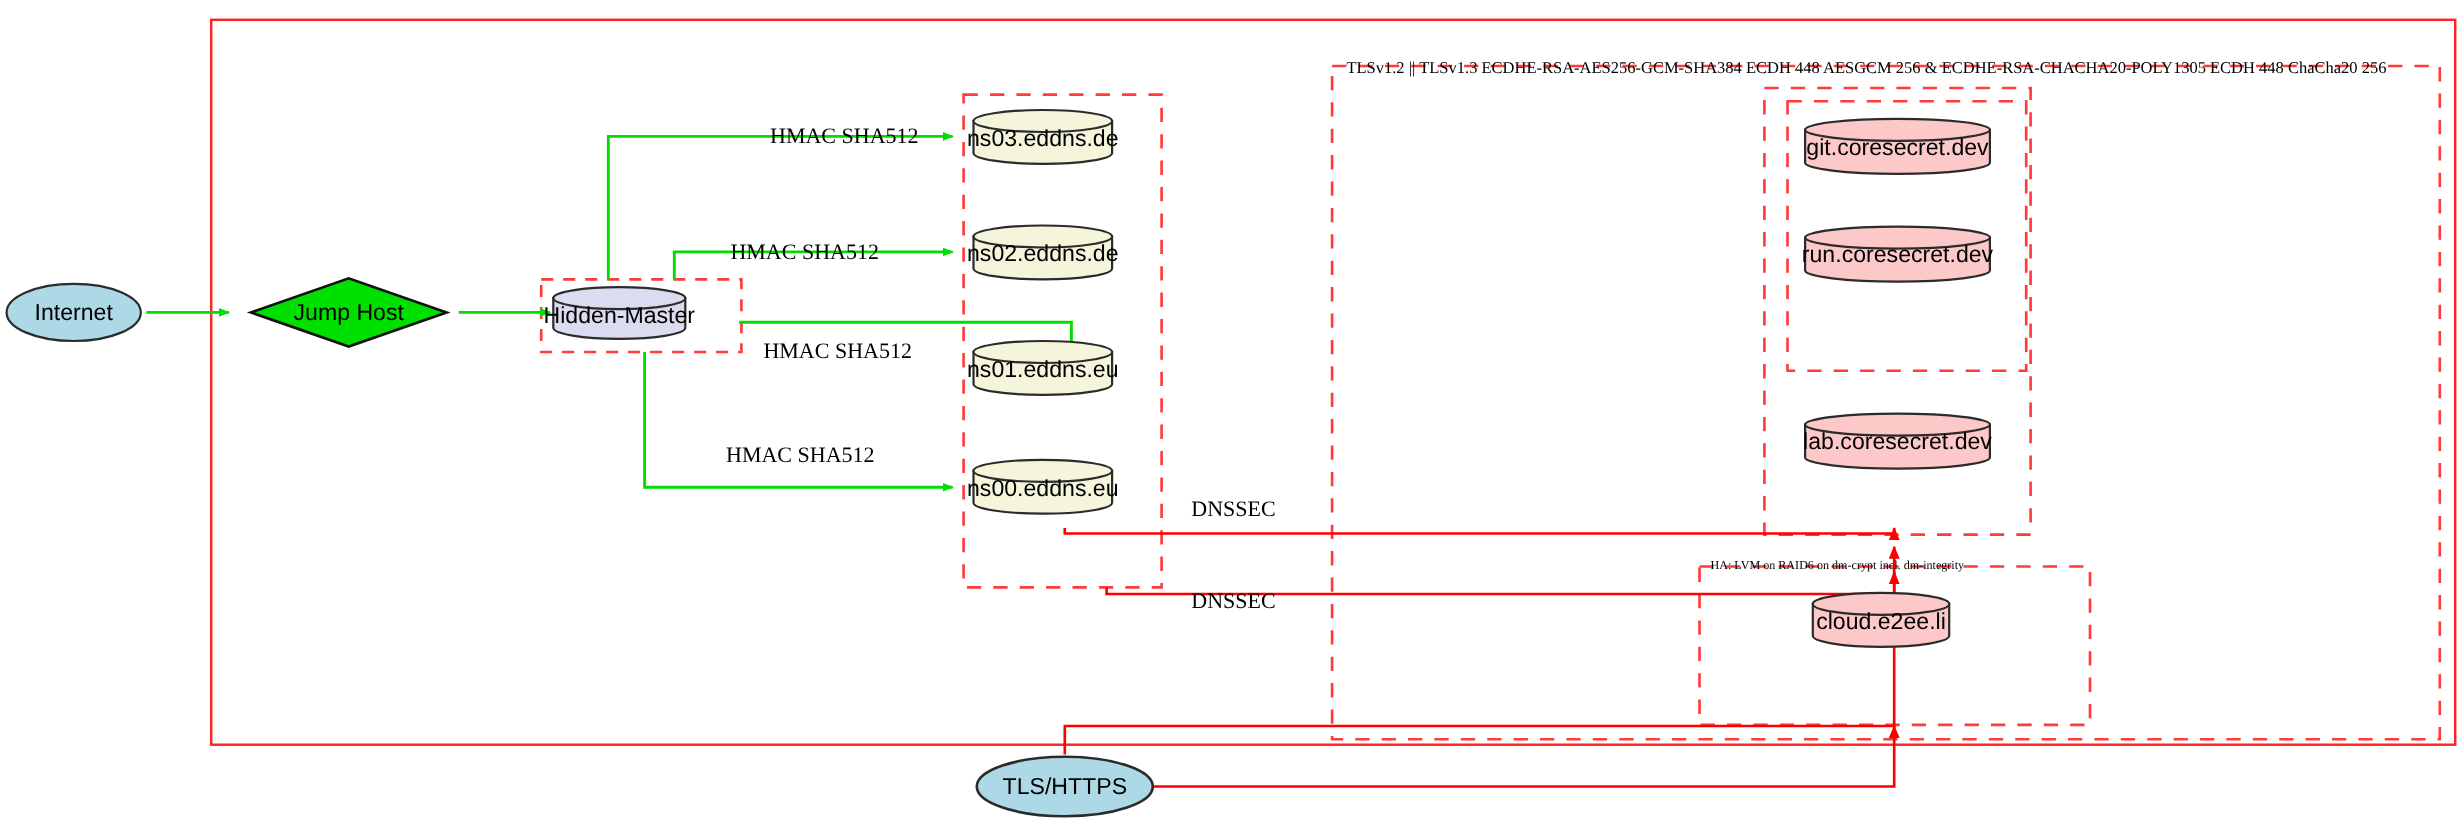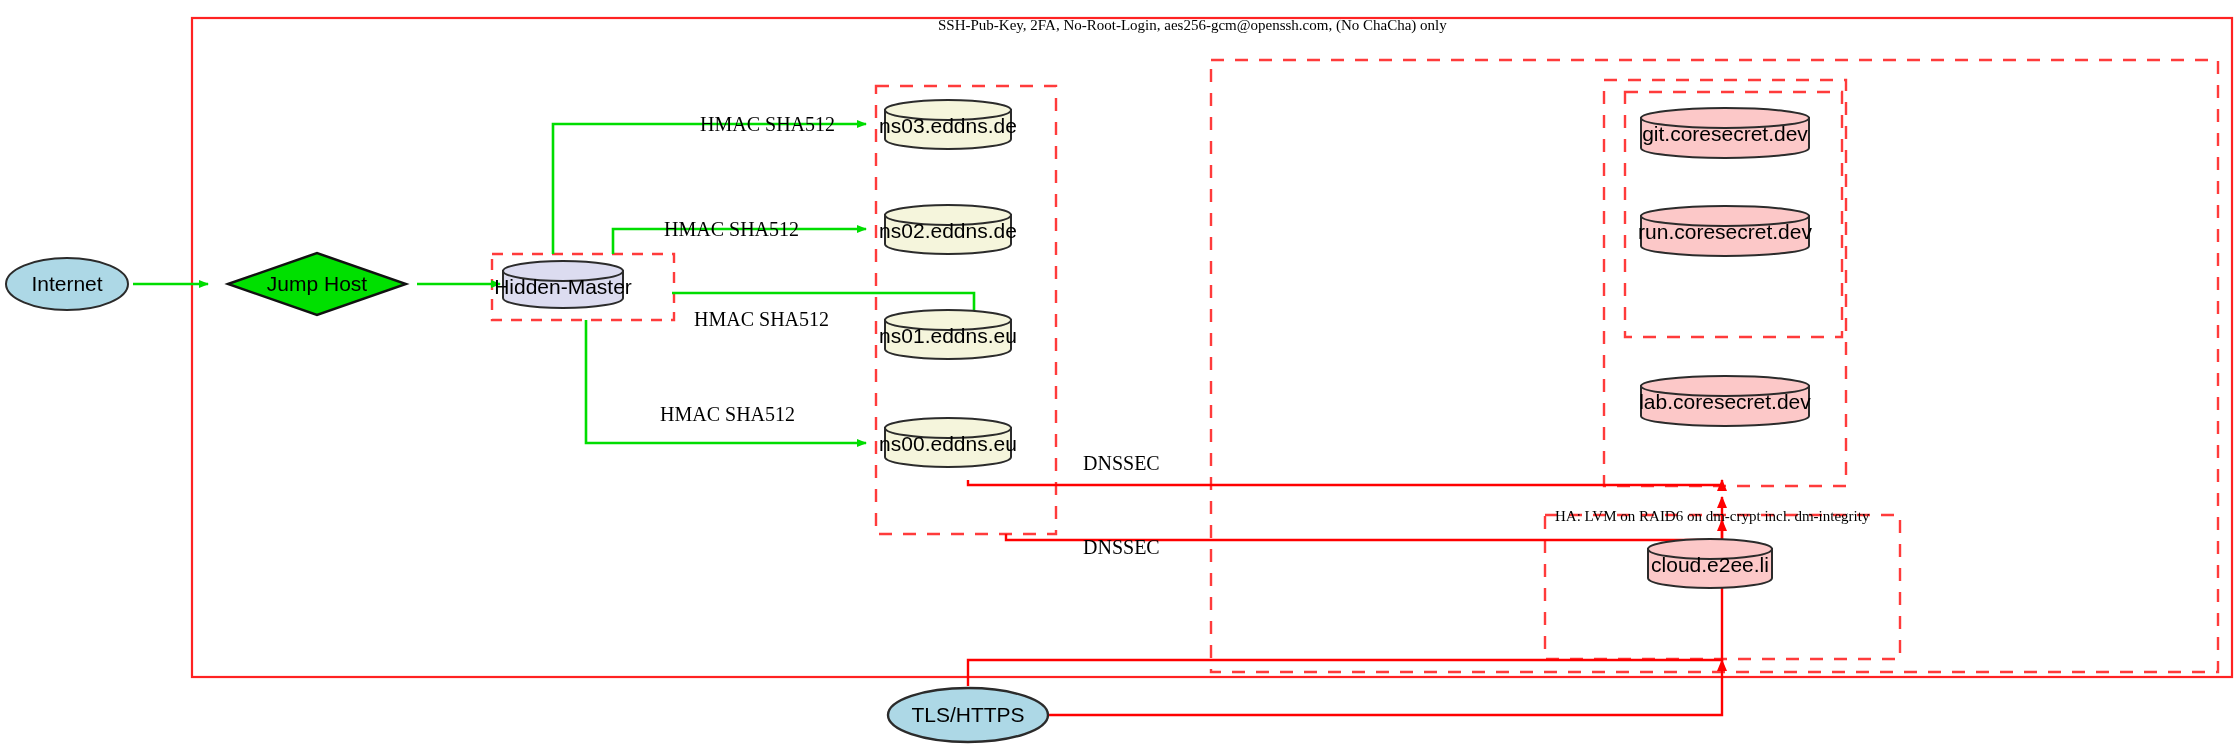--- a/index.html
+++ b/index.html
@@ -5,21 +5,21 @@
   html,body{margin:0;padding:0;background:#ffffff;}
   body{font-family:"Liberation Sans", sans-serif;}
   #stage{position:relative;width:2240px;height:744px;background:#fff;overflow:hidden;}
   svg#diagram{position:absolute;left:0;top:0;width:2240px;height:744px;}
 
   .lbl{position:absolute;white-space:nowrap;color:#000;}
   .lbl-serif{font-family:"Liberation Serif", serif;}
 
   .boundary-label{font-size:15px;}
   .tls-label{font-size:15px;}
-  .ha-label{font-size:15px;}
+  .ha-label{font-size:11px;}
   .edge-label{font-size:20px;}
 
   .node-text{font-family:"Liberation Sans", sans-serif;font-size:21px;fill:#000;
              dominant-baseline:middle;text-anchor:middle;}
 </style>
 </head>
 <body>
 
 <div id="stage">
 
@@ -130,22 +130,22 @@
       <ellipse cx="1710" cy="549" rx="62" ry="10" fill="#fcc8c8" stroke="#2b2b2b" stroke-width="2"></ellipse>
       <text class="node-text" x="1710" y="566">cloud.e2ee.li</text>
     </g>
 
     <g>
       <ellipse cx="968" cy="715" rx="80" ry="27" fill="#add8e6" stroke="#2b2b2b" stroke-width="2.4"></ellipse>
       <text class="node-text" x="968" y="716">TLS/HTTPS</text>
     </g>
   </svg>
 
-  <div class="lbl lbl-serif boundary-label" style="left:938px;top:17px;">SSH-Pub-Key, 2FA, No-Root-Login, aes256-gcm@openssh.com, (No ChaCha) only</div>
 
+  <div class="lbl lbl-serif tls-label" style="left:1224px;top:54px;">TLSv1.2 || TLSv1.3 ECDHE-RSA-AES256-GCM-SHA384 ECDH 448 AESGCM 256 &amp; ECDHE-RSA-CHACHA20-POLY1305 ECDH 448 ChaCha20 256</div>
 
   <div class="lbl lbl-serif ha-label" style="left:1555px;top:508px;">HA: LVM on RAID6 on dm-crypt incl. dm-integrity</div>
 
   <div class="lbl lbl-serif edge-label" style="left:700px;top:113px;">HMAC SHA512</div>
 
   <div class="lbl lbl-serif edge-label" style="left:664px;top:218px;">HMAC SHA512</div>
 
   <div class="lbl lbl-serif edge-label" style="left:694px;top:308px;">HMAC SHA512</div>
 
   <div class="lbl lbl-serif edge-label" style="left:660px;top:403px;">HMAC SHA512</div>

